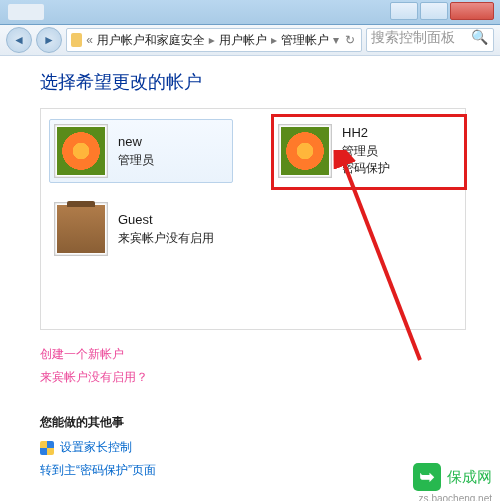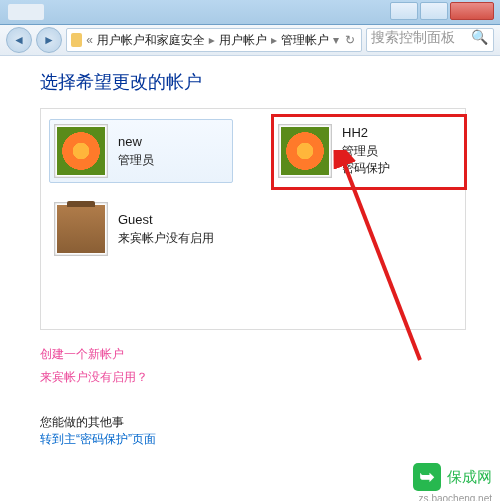--- a/index.html
+++ b/index.html
@@ -28,21 +28,21 @@
 .accimg{width:100%;height:100%;display:block}
 .flower{background:radial-gradient(circle at 50% 50%,#ffb63b 0 24%,#ff7a2a 25% 55%,#5a8b1a 56% 100%)}
 .briefcase{background:linear-gradient(#b07c4a,#8a5f35);position:relative}
 .briefcase::before{content:"";position:absolute;left:20%;right:20%;top:-4px;height:6px;background:#6e4a28;border-radius:2px 2px 0 0}
 .acctxt{font-size:12px;line-height:1.45;color:#1a1a1a}
 .acctxt .nm{font-size:13px}
 .hl{position:absolute;left:230px;top:5px;width:190px;height:70px;border:3px solid #e11d1d;pointer-events:none}
 .links{margin-top:16px;font-size:12px}
 .links a{display:block;color:#ec4899;text-decoration:none;margin-bottom:6px}
 .other{margin-top:28px;font-size:12px}
-.other .hd{font-weight:normal;color:#222;}
+.other .hd{font-weight:bold;color:#222;margin-bottom:8px}
 .other .row{display:flex;align-items:center;gap:6px;color:#0066cc;margin-bottom:6px}
 .shield{width:14px;height:14px;display:inline-block;background:conic-gradient(#2a7de1 0 25%,#f7c948 0 50%,#2a7de1 0 75%,#f7c948 0);border-radius:2px}
 .arrow-svg{position:absolute;left:320px;top:150px;pointer-events:none}
 .badge{position:absolute;right:8px;bottom:10px;display:flex;align-items:center;gap:6px}
 .badge .sq{width:28px;height:28px;background:#27b84f;border-radius:5px;display:flex;align-items:center;justify-content:center;color:#fff;font-weight:bold;font-size:18px}
 .badge .btxt{font-size:15px;font-weight:normal;color:#27b84f}
 .badge .dom{position:absolute;right:0;top:30px;font-size:10px;color:#9a9a9a}
 </style>
 </head>
 <body>
@@ -118,20 +118,24 @@
     </div>
 
     <div class="links">
       <a href="#">创建一个新帐户</a>
       <a href="#">来宾帐户没有启用？</a>
     </div>
 
     <div class="other">
       <div class="hd">您能做的其他事</div>
       <div class="row">
+        <span class="shield"></span>
+        <span>设置家长控制</span>
+      </div>
+      <div class="row">
         <span>转到主“密码保护”页面</span>
       </div>
     </div>
   </div>
 
   <svg class="arrow-svg" width="120" height="220">
     <defs>
         <marker id="ah" markerWidth="10" markerHeight="10" refX="2" refY="3" orient="auto">
           <path d="M0,0 L0,6 L8,3 z" fill="#e11d1d"></path>
         </marker>

